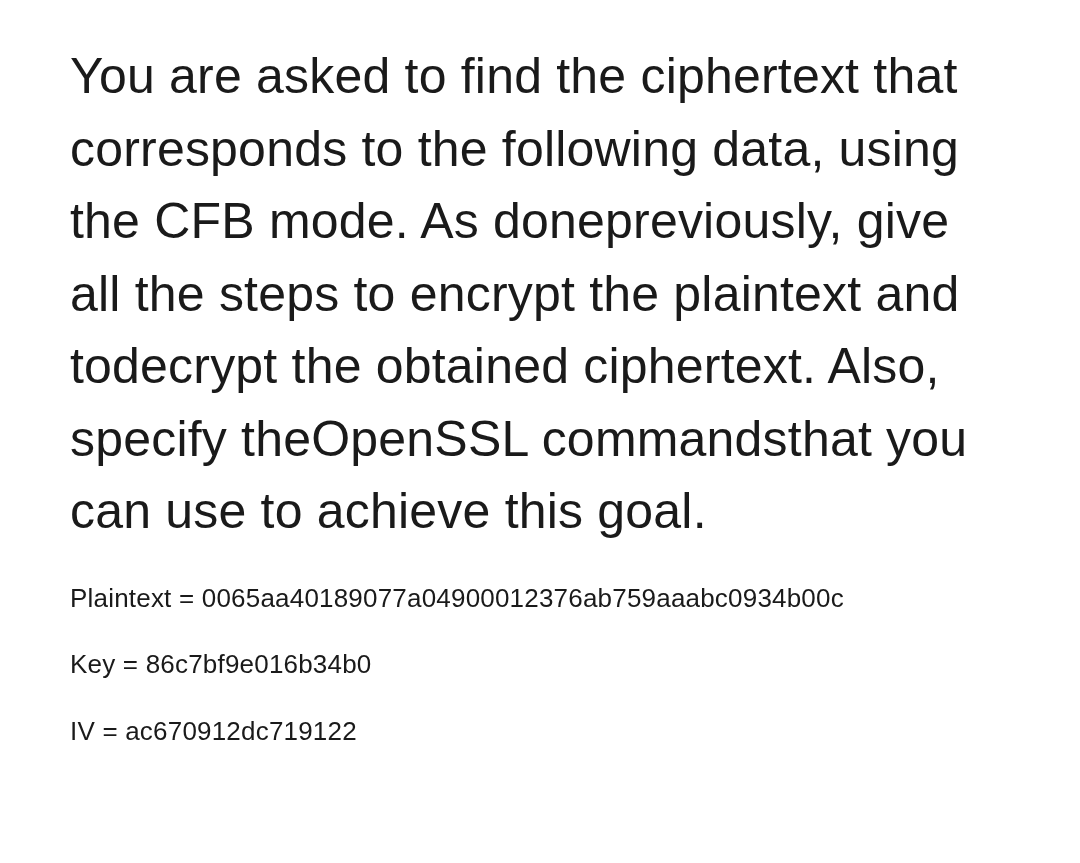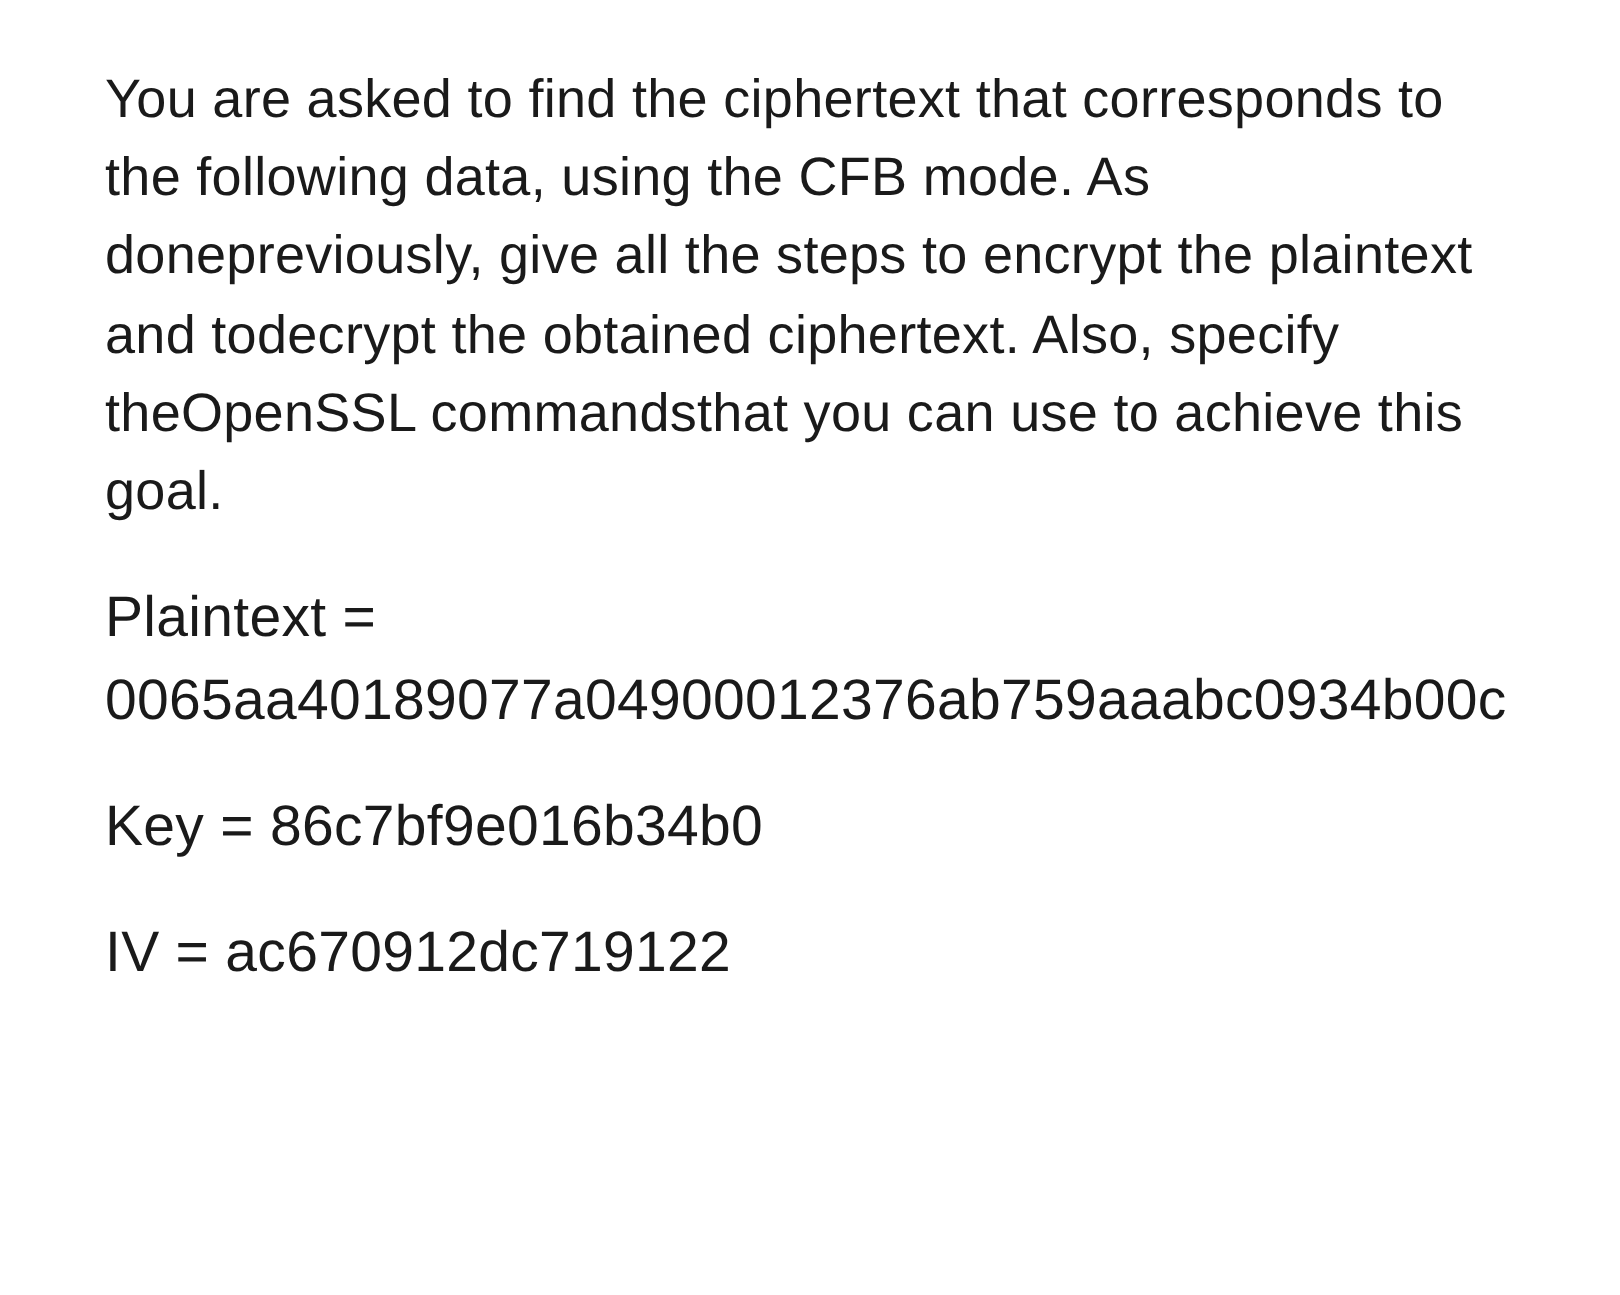--- a/index.html
+++ b/index.html
@@ -9,28 +9,28 @@
     }
     body {
       width: 1080px;
       height: 863px;
       background: #ffffff;
       font-family: -apple-system, BlinkMacSystemFont, "Segoe UI", "Helvetica Neue", Arial, sans-serif;
       padding: 40px 70px 40px 70px;
       color: #1a1a1a;
     }
     .paragraph {
-      font-size: 36px;
+      font-size: 50px;
       line-height: 1.45;
       margin-bottom: 32px;
       letter-spacing: 0.2px;
       word-wrap: break-word;
     }
     .data-block {
-      font-size: 38px;
+      font-size: 26px;
       line-height: 1.45;
       margin-bottom: 28px;
       letter-spacing: 0.2px;
       word-wrap: break-word;
       margin-top: 29px;
     }
   </style>
 </head>
 <body>
 

